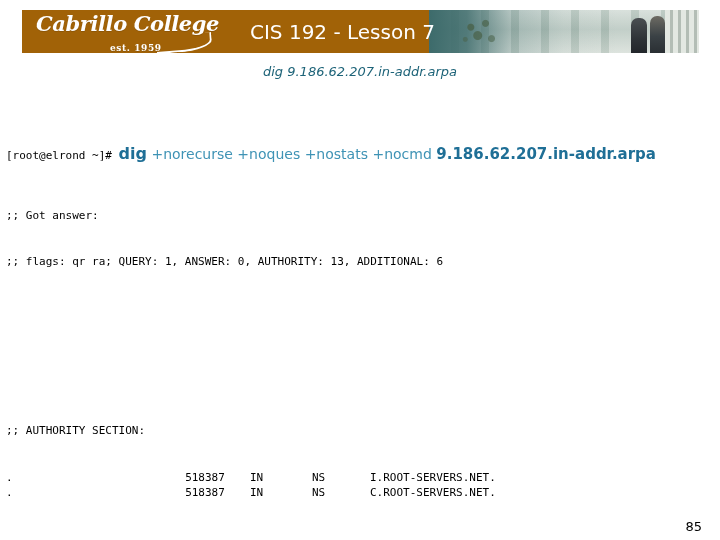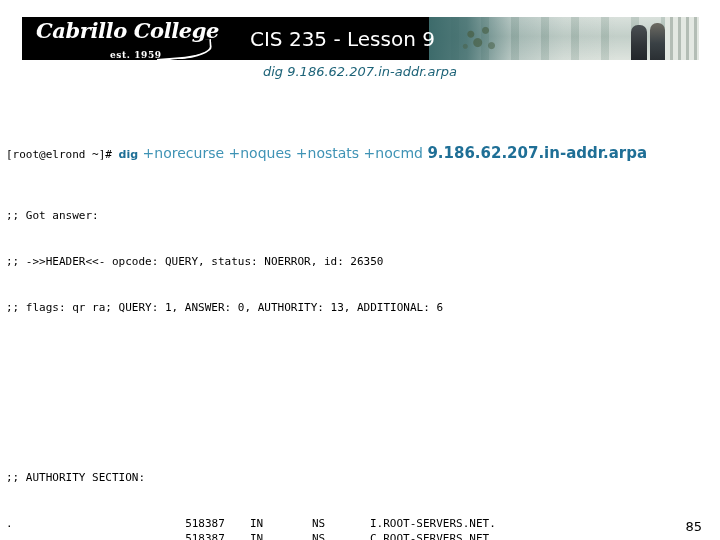--- a/index.html
+++ b/index.html
@@ -12,24 +12,24 @@
     background: #ffffff;
     font-family: "Liberation Sans", sans-serif;
     overflow: hidden;
     position: relative;
   }
 
   
   .banner {
     position: absolute;
     left: 22px;
-    top: 17px;
+    top: 10px;
     width: 677px;
     height: 43px;
-    background: #000000;
+    background: #a16207;
     overflow: hidden;
   }
   .banner-photo {
     position: absolute;
     right: 0;
     top: 0;
     width: 270px;
     height: 43px;
     background:
       linear-gradient(to right,
@@ -166,21 +166,21 @@
   .term .line {
     height: 15.4px;
     white-space: pre;
   }
   .term .blank { height: 15.4px; }
 
   .cmd-prompt { color: #000000; }
   .cmd-dig {
     font-family: "DejaVu Sans", sans-serif;
     font-weight: bold;
-    font-size: 11px;
+    font-size: 16px;
     color: #1f6f96;
   }
   .cmd-opt {
     font-family: "DejaVu Sans", sans-serif;
     font-size: 14px;
     color: #3f93b5;
   }
   .cmd-arg {
     font-family: "DejaVu Sans", sans-serif;
     font-weight: bold;
@@ -220,31 +220,30 @@
     <div class="person-b"></div>
     <div class="columns"></div>
   </div>
 
   <div class="logo">
     <span>Cabrillo College</span>
     <span class="logo-est">est. 1959</span>
     <span class="logo-swash"></span>
   </div>
 
-  <div class="banner-title">CIS 235 - Lesson 9</div>
+  <div class="banner-title">CIS 192 - Lesson 7</div>
 </div>
 
 <div class="subtitle">dig 9.186.62.207.in-addr.arpa</div>
 
 <div class="term">
 
   <div class="line"><span class="cmd-prompt">[root@elrond ~]# </span><span class="cmd-dig">dig</span><span class="cmd-opt"> +norecurse +noques +nostats +nocmd </span><span class="cmd-arg">9.186.62.207.in-addr.arpa</span></div>
 
   <div class="line">;; Got answer:</div>
-  <div class="line">;; -&gt;&gt;HEADER&lt;&lt;- opcode: QUERY, status: NOERROR, id: 26350</div>
   <div class="line">;; flags: qr ra; QUERY: 1, ANSWER: 0, AUTHORITY: 13, ADDITIONAL: 6</div>
 
   <div class="blank"></div>
   <div class="blank"></div>
 
   <div class="line">;; AUTHORITY SECTION:</div>
   <div id="authority-rows"><div class="rec"><span class="c-name">.</span><span class="c-ttl">518387</span><span class="c-class">IN</span><span class="c-type">NS</span><span class="c-data">I.ROOT-SERVERS.NET.</span></div><div class="rec"><span class="c-name">.</span><span class="c-ttl">518387</span><span class="c-class">IN</span><span class="c-type">NS</span><span class="c-data">C.ROOT-SERVERS.NET.</span></div></div>
 
   
   

